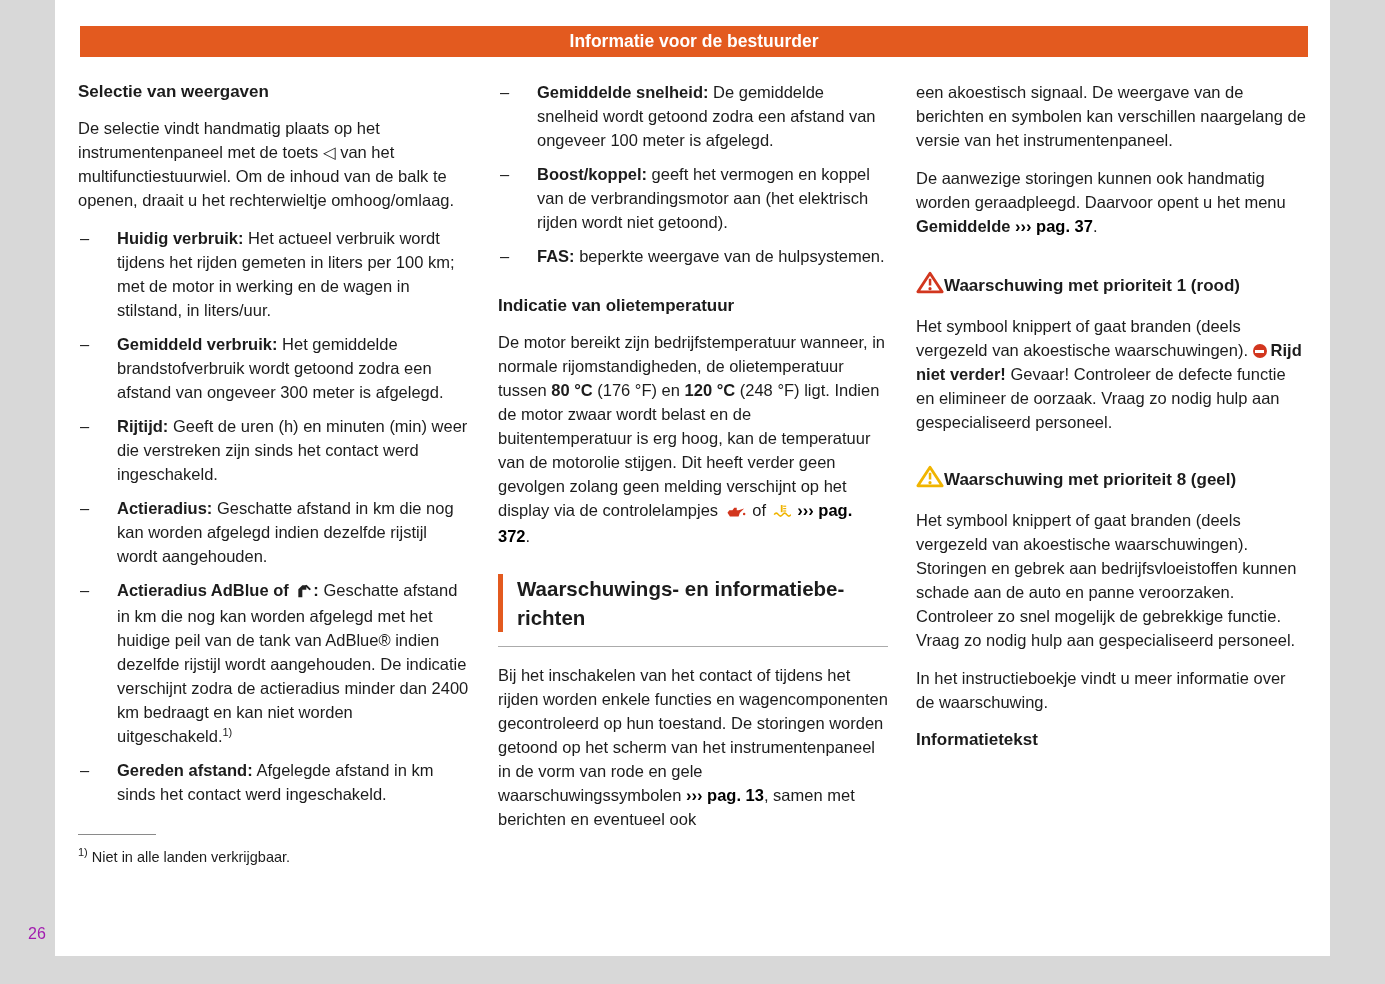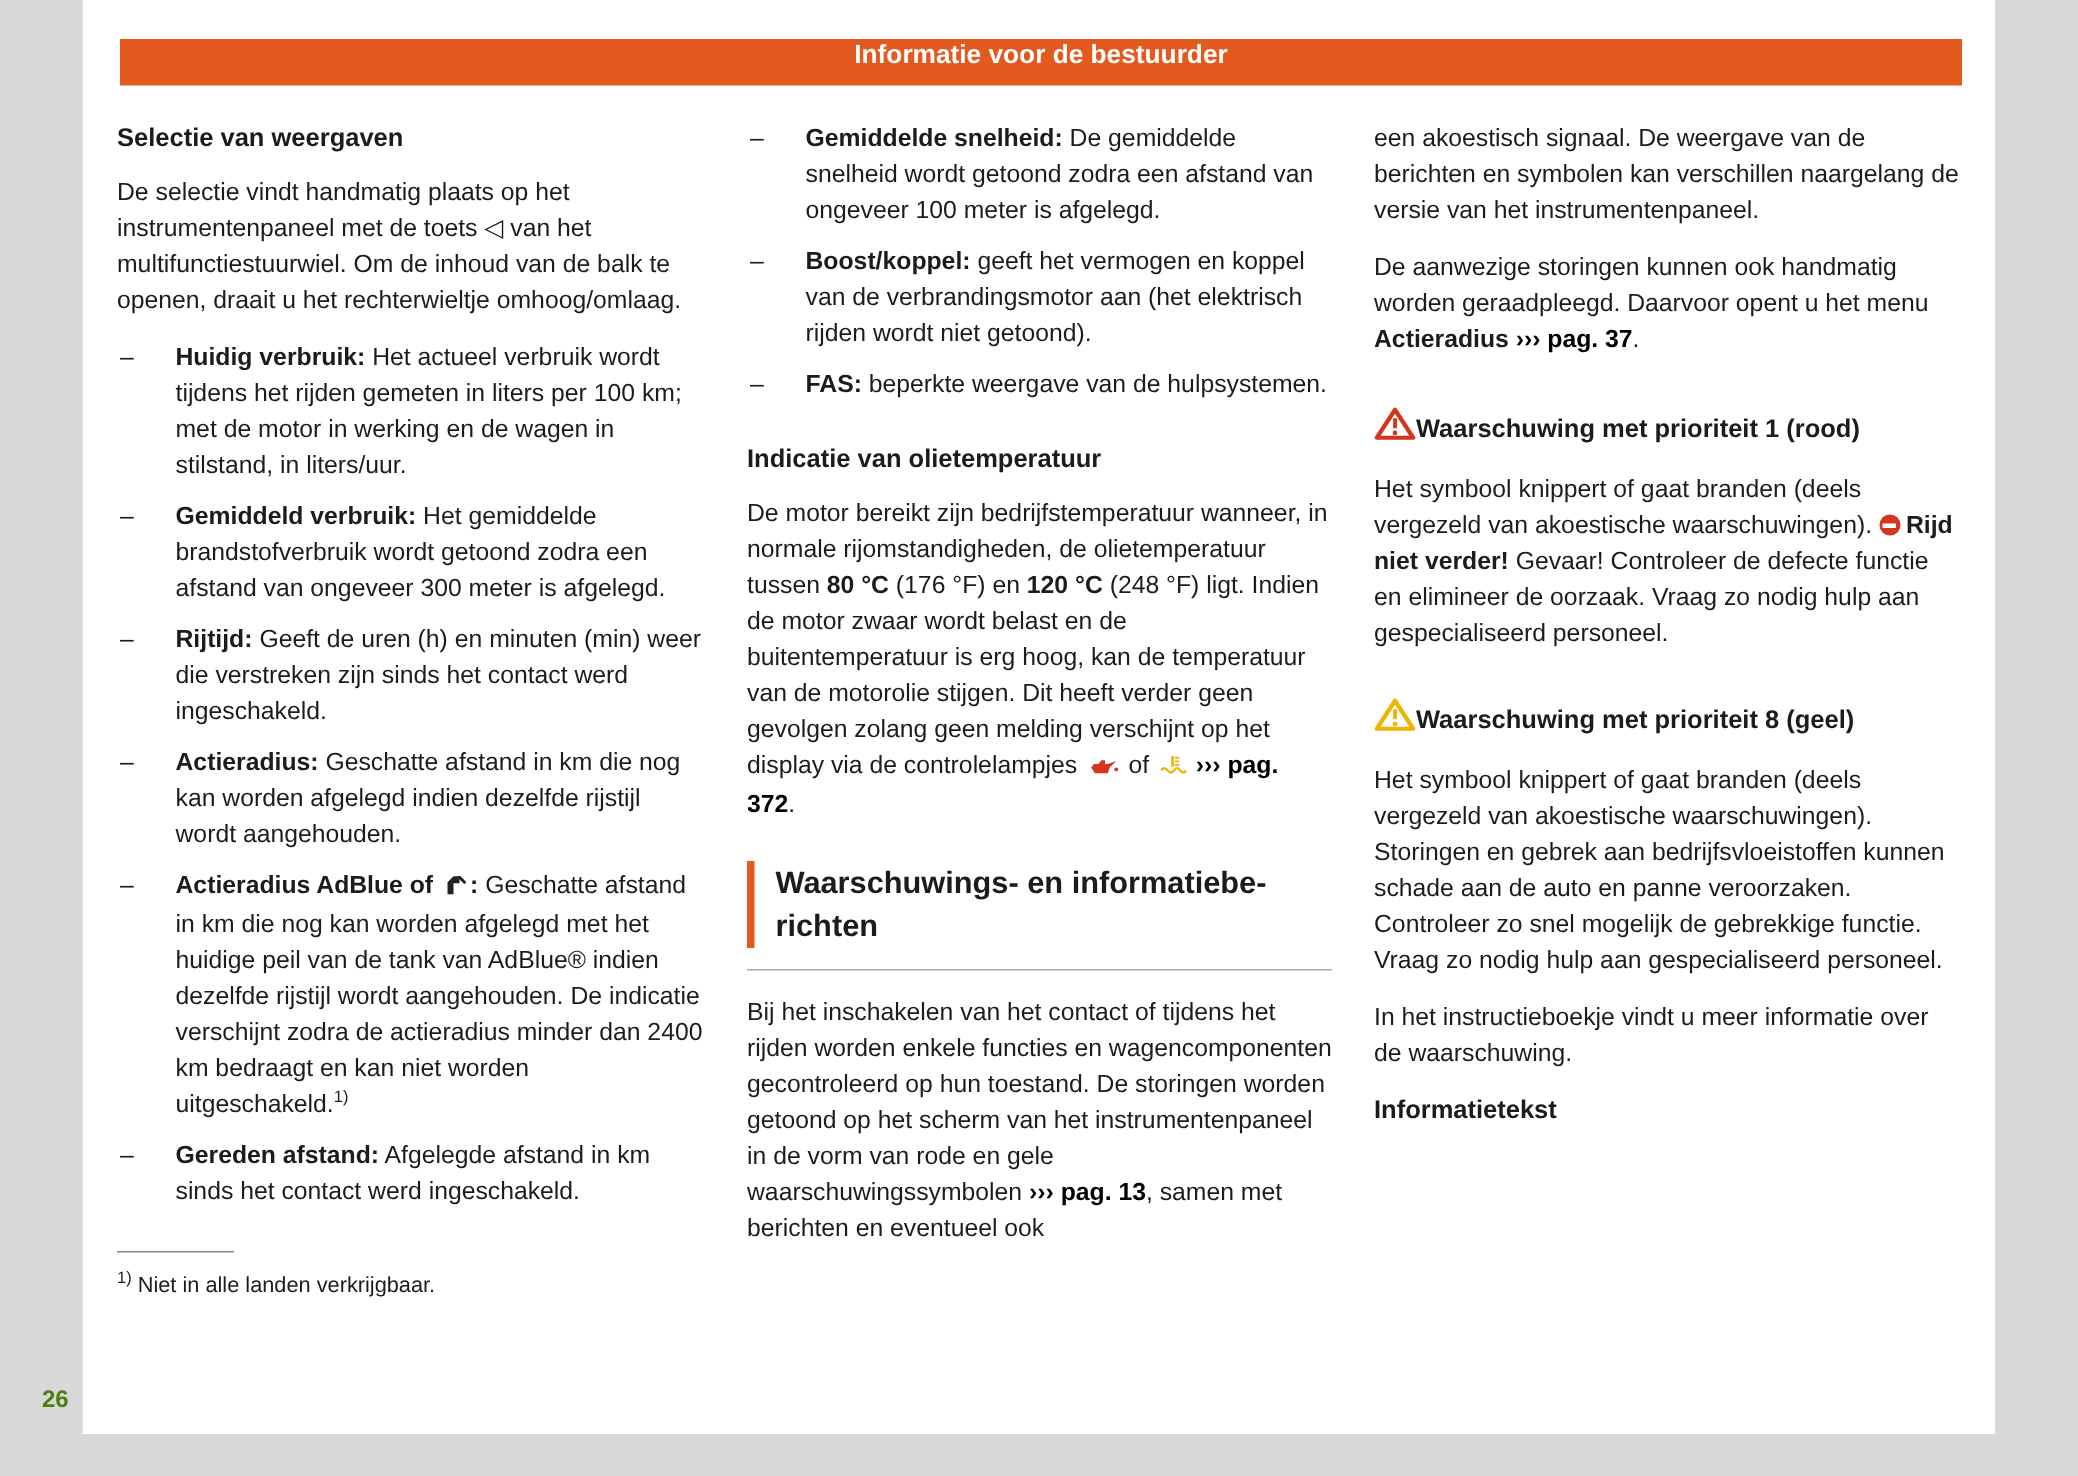--- a/index.html
+++ b/index.html
@@ -13,21 +13,21 @@
   }
   .page{
     position:absolute;left:55px;top:0;
     width:1275px;height:956px;
     background:#ffffff;
   }
   .header-bar{
     position:absolute;left:25px;top:26px;
     width:1228px;height:31px;
     background:#e35a1f;
-    display:flex;align-items:flex-start;justify-content:center;
+    display:flex;align-items:center;justify-content:center;
     color:#ffffff;font-weight:bold;font-size:17.5px;
   }
   .col{
     position:absolute;top:80px;
     font-size:16.5px;line-height:24px;
   }
   .col1{left:23px;width:393px;}
   .col2{left:443px;width:390px;}
   .col3{left:861px;width:392px;}
   .h{
@@ -71,21 +71,21 @@
   .icon-inline{display:inline-block;vertical-align:-2px;margin:0 2px;}
   .noentry{
     display:inline-block;width:14px;height:14px;border-radius:50%;
     background:#d2361e;position:relative;vertical-align:-2px;margin-right:4px;
   }
   .noentry::after{
     content:"";position:absolute;left:2.5px;right:2.5px;top:5.5px;height:3px;background:#ffffff;
   }
   .pagenum{
     position:absolute;left:28px;top:925px;
-    font-weight:bold;font-size:16px;color:#4d7c0f;
+    font-weight:normal;font-size:16px;color:#a21caf;
   }
 </style>
 </head>
 <body>
 
 <div class="page">
 
   <div class="header-bar">
     <span>Informatie voor de bestuurder</span>
   </div>
@@ -177,21 +177,21 @@
       </div>
     </div>
     <p class="para">
       <span>Bij het inschakelen van het contact of tijdens het rijden worden enkele functies en wagencomponenten gecontroleerd op hun toestand. De storingen worden getoond op het scherm van het instrumentenpaneel in de vorm van rode en gele waarschuwingssymbolen </span><a class="xref">››› pag. 13</a><span>, samen met berichten en eventueel ook</span>
     </p>
   </div>
 
   <div class="col col3">
     <p class="para">een akoestisch signaal. De weergave van de berichten en symbolen kan verschillen naargelang de versie van het instrumentenpaneel.</p>
     <p class="para">
-      <span>De aanwezige storingen kunnen ook handmatig worden geraadpleegd. Daarvoor opent u het menu </span><b>Actieradius </b><a class="xref">››› pag. 37</a><span>.</span>
+      <span>De aanwezige storingen kunnen ook handmatig worden geraadpleegd. Daarvoor opent u het menu </span><b>Gemiddelde </b><a class="xref">››› pag. 37</a><span>.</span>
     </p>
 
     <div class="warn-head">
       <span class="icon"><svg width="28" height="25" viewBox="0 0 30 26">
             <path d="M15 3 L28 23 H2 Z" fill="none" stroke="#d2361e" stroke-width="3" stroke-linejoin="round"></path>
             <rect x="13.7" y="9" width="2.7" height="7.2" fill="#d2361e"></rect>
             <circle cx="15" cy="19.6" r="1.7" fill="#d2361e"></circle>
           </svg></span>
       <span>Waarschuwing met prioriteit 1 (rood)</span>
     </div>

